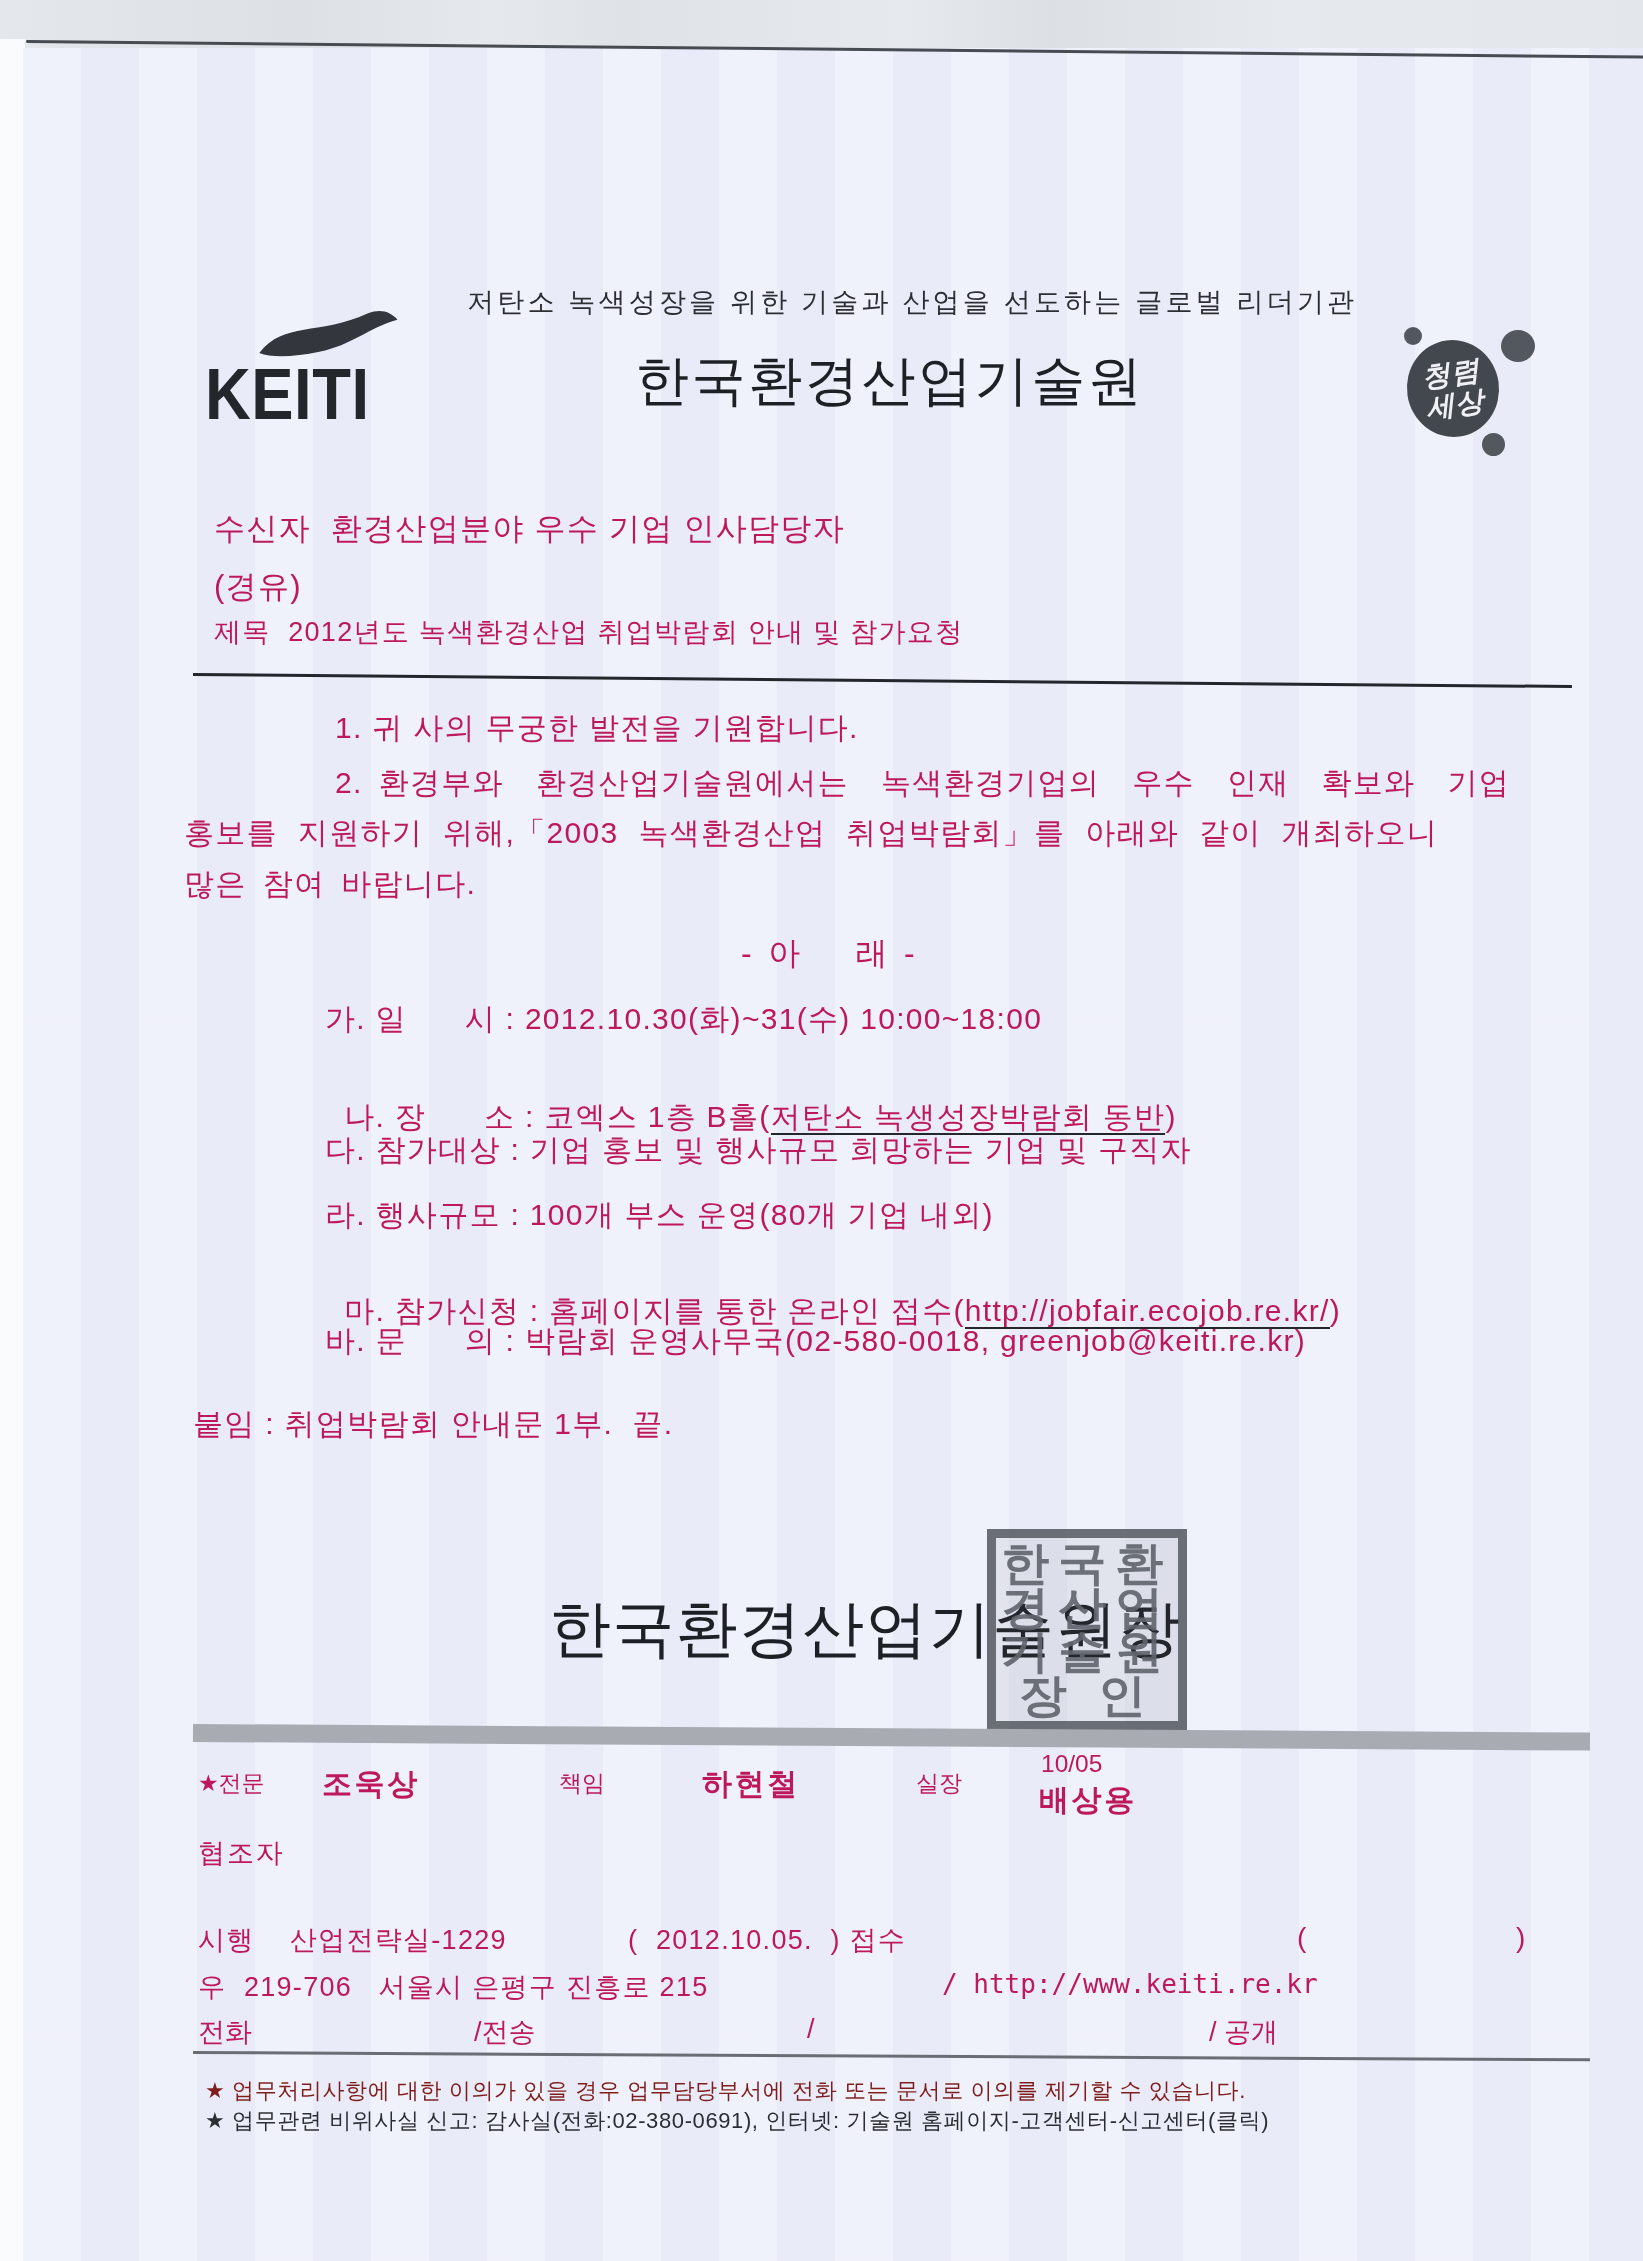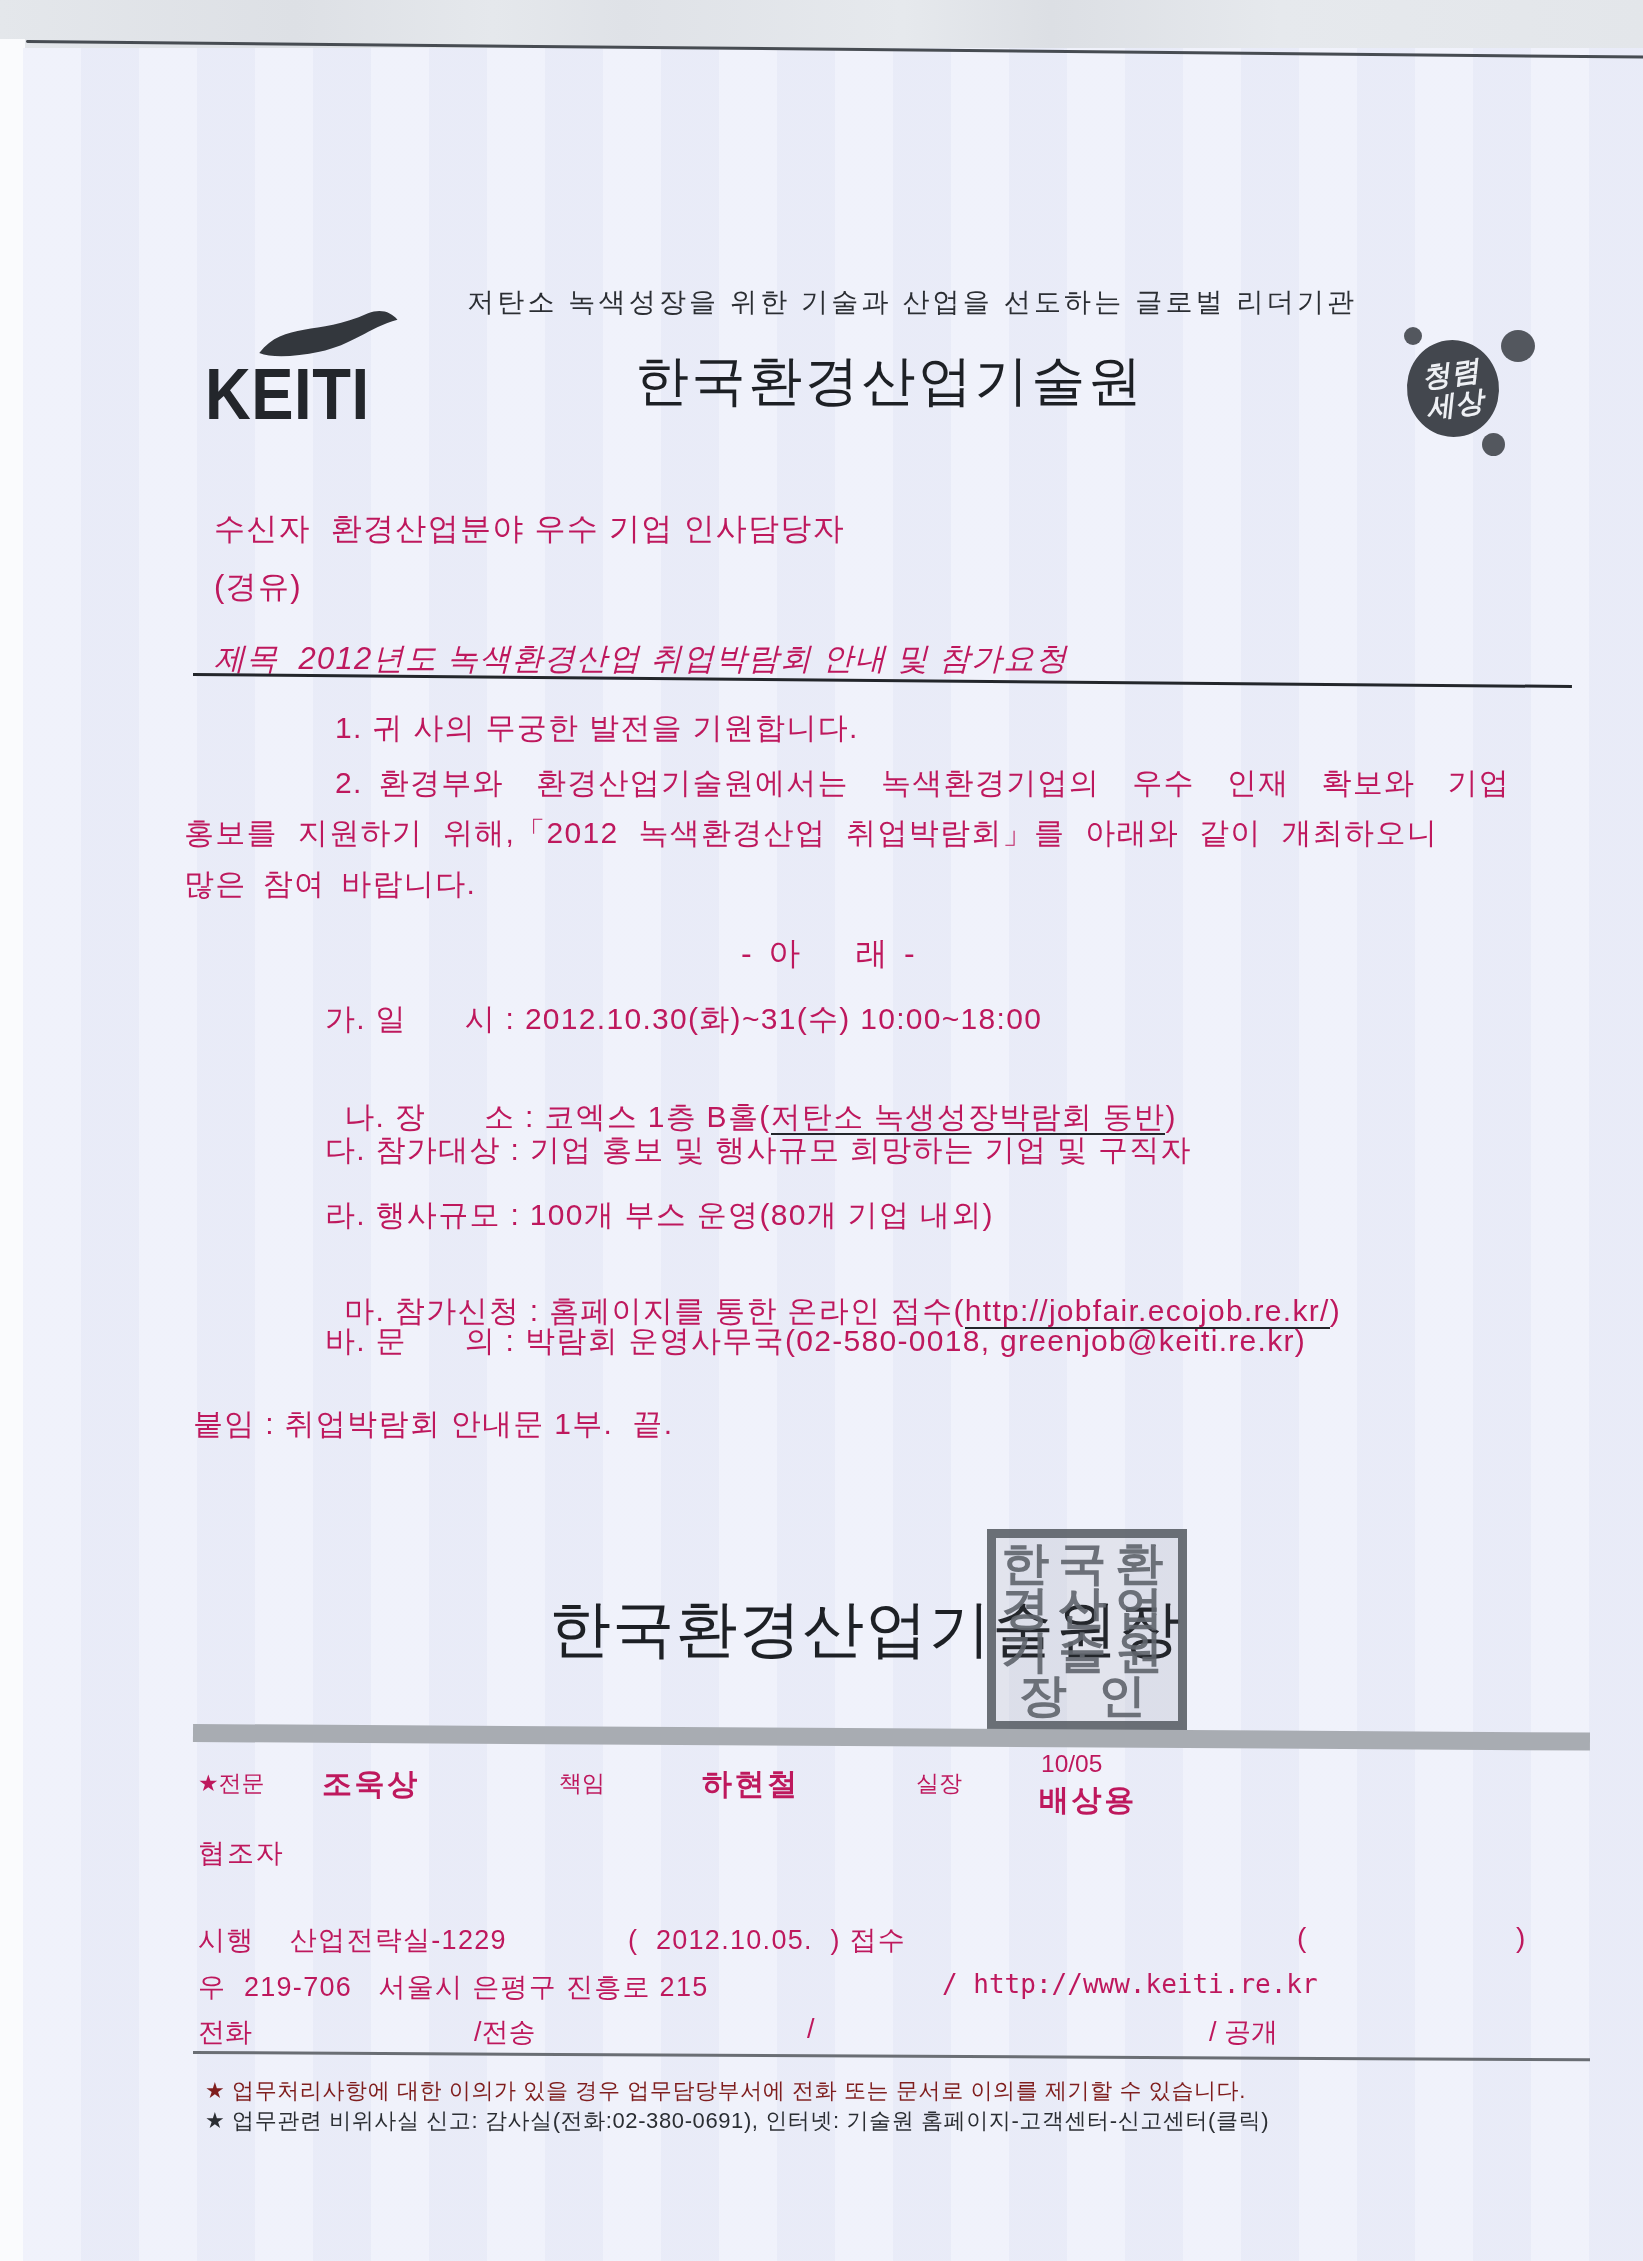--- a/index.html
+++ b/index.html
@@ -68,26 +68,26 @@
 <div class="stamp">
   <span>청렴</span>
   <span>세상</span>
 </div>
 <div class="dot" style="left:1404px;top:327px;width:18px;height:18px;"></div>
 <div class="dot" style="left:1501px;top:330px;width:34px;height:32px;"></div>
 <div class="dot" style="left:1482px;top:433px;width:23px;height:23px;"></div>
 
 <div class="t k" style="left:214px;top:508px;font-size:31px;">수신자  환경산업분야 우수 기업 인사담당자</div>
 <div class="t k" style="left:214px;top:566px;font-size:31px;">(경유)</div>
-<div class="t k" style="left:214px;top:638px;font-size:31px;font-style:italic;">제목  2012년도 녹색환경산업 취업박람회 안내 및 참가요청</div>
+<div class="t k" style="left:214px;top:614px;font-size:27px;">제목  2012년도 녹색환경산업 취업박람회 안내 및 참가요청</div>
 <div style="position:absolute;left:193px;top:673px;width:1379px;height:2.6px;background:#23262b;transform:rotate(0.5deg);transform-origin:left center;"></div>
 
 <div class="t k" style="left:335px;top:708px;font-size:30px;">1. 귀 사의 무궁한 발전을 기원합니다.</div>
 <div class="t k body-just" style="left:335px;top:763px;font-size:30px;">2. 환경부와  환경산업기술원에서는  녹색환경기업의  우수  인재  확보와  기업</div>
-<div class="t k body-just" style="left:184px;top:813px;font-size:30px;word-spacing:10.3px;">홍보를 지원하기 위해,「2012 녹색환경산업 취업박람회」를 아래와 같이 개최하오니</div>
+<div class="t k body-just" style="left:184px;top:813px;font-size:30px;word-spacing:10.3px;">홍보를 지원하기 위해,「2003 녹색환경산업 취업박람회」를 아래와 같이 개최하오니</div>
 <div class="t k" style="left:184px;top:864px;font-size:30px;word-spacing:6.4px;">많은 참여 바랍니다.</div>
 
 <div class="t" style="left:741px;top:932px;font-size:32px;letter-spacing:3.9px;">- 아    래 -</div>
 
 <div class="t k" style="left:325px;top:999px;font-size:30px;">가. 일      시 : 2012.10.30(화)~31(수) 10:00~18:00</div>
 <div class="t k" style="left:325px;top:1063px;font-size:30px;">
   <span>나. 장      소 : 코엑스 1층 B홀(</span><span class="u">저탄소 녹생성장박람회 동반</span><span>)</span>
 </div>
 <div class="t k" style="left:325px;top:1130px;font-size:30px;">다. 참가대상 : 기업 홍보 및 행사규모 희망하는 기업 및 구직자</div>
 <div class="t k" style="left:325px;top:1195px;font-size:30px;">라. 행사규모 : 100개 부스 운영(80개 기업 내외)</div>

